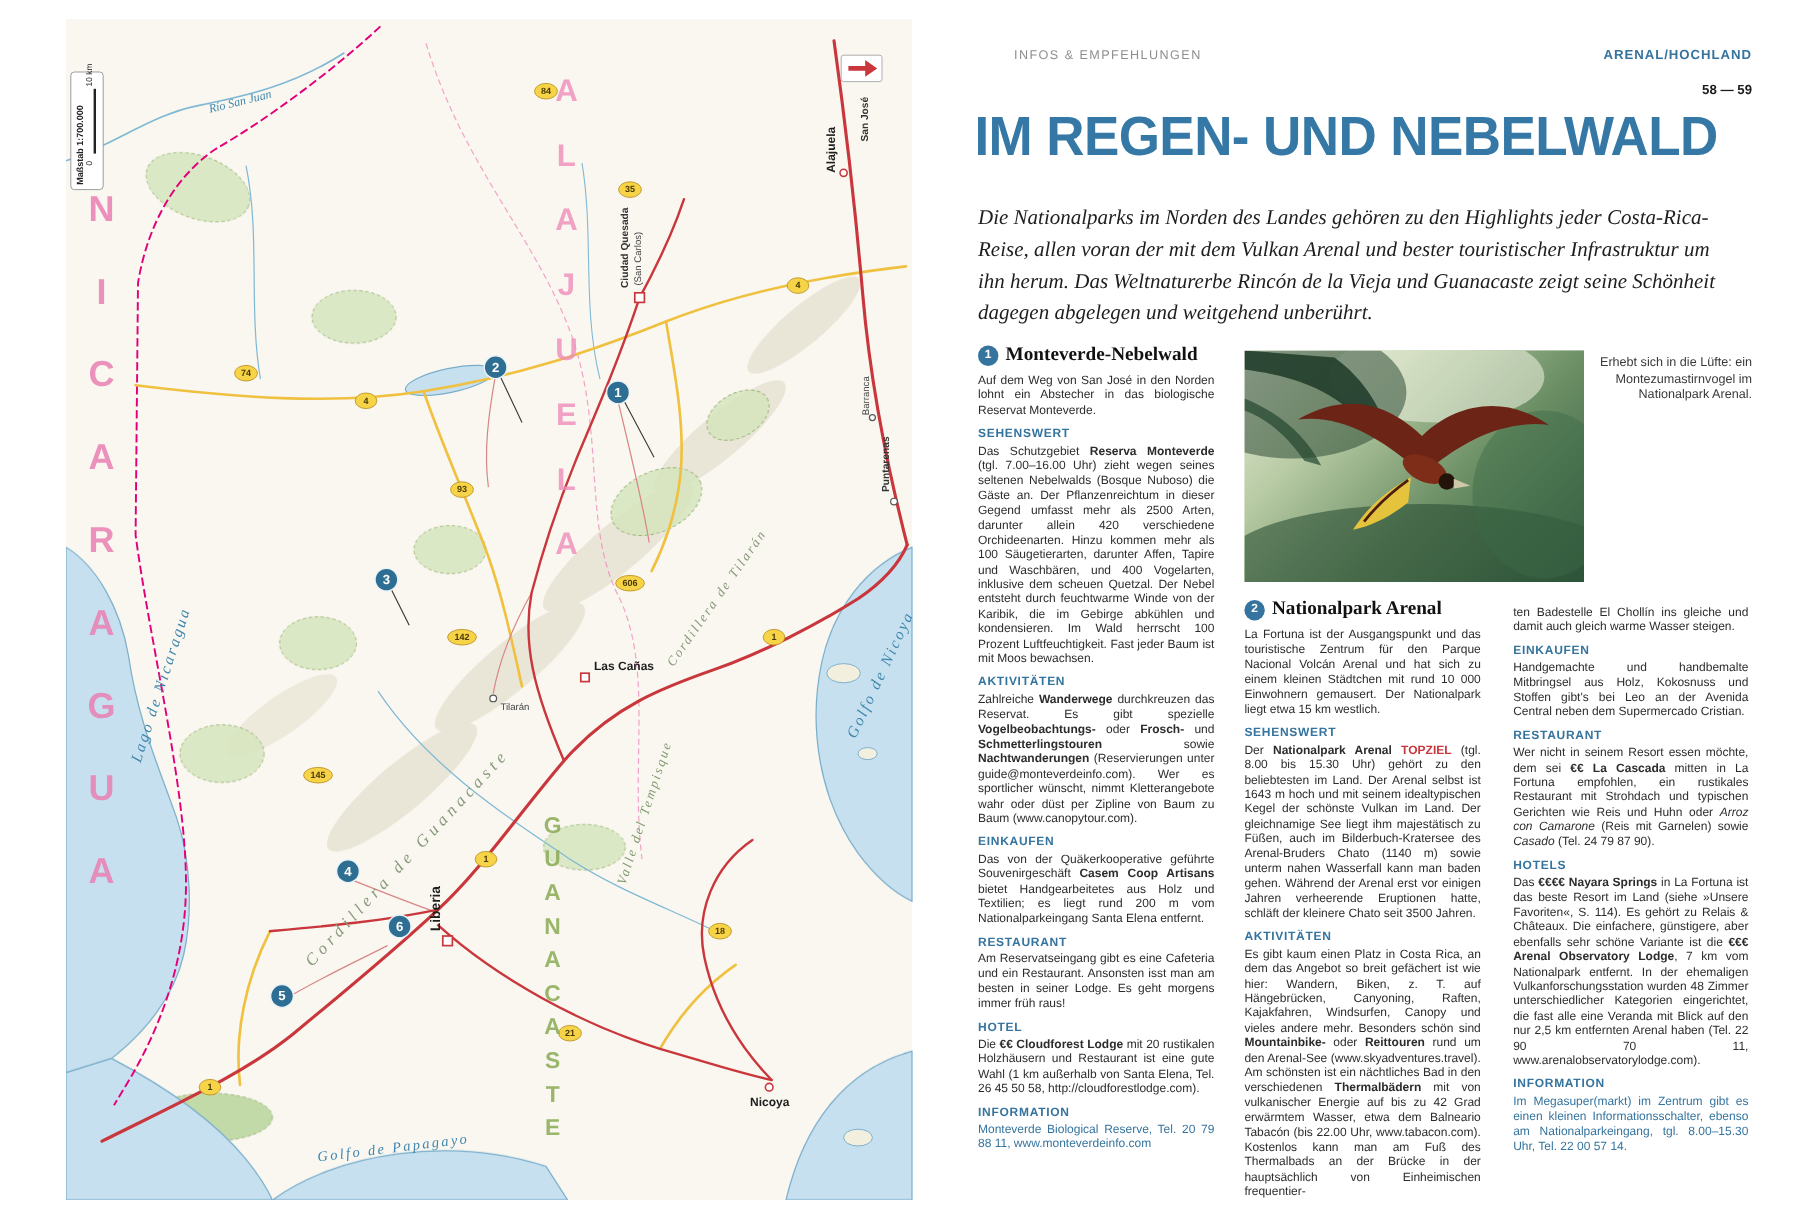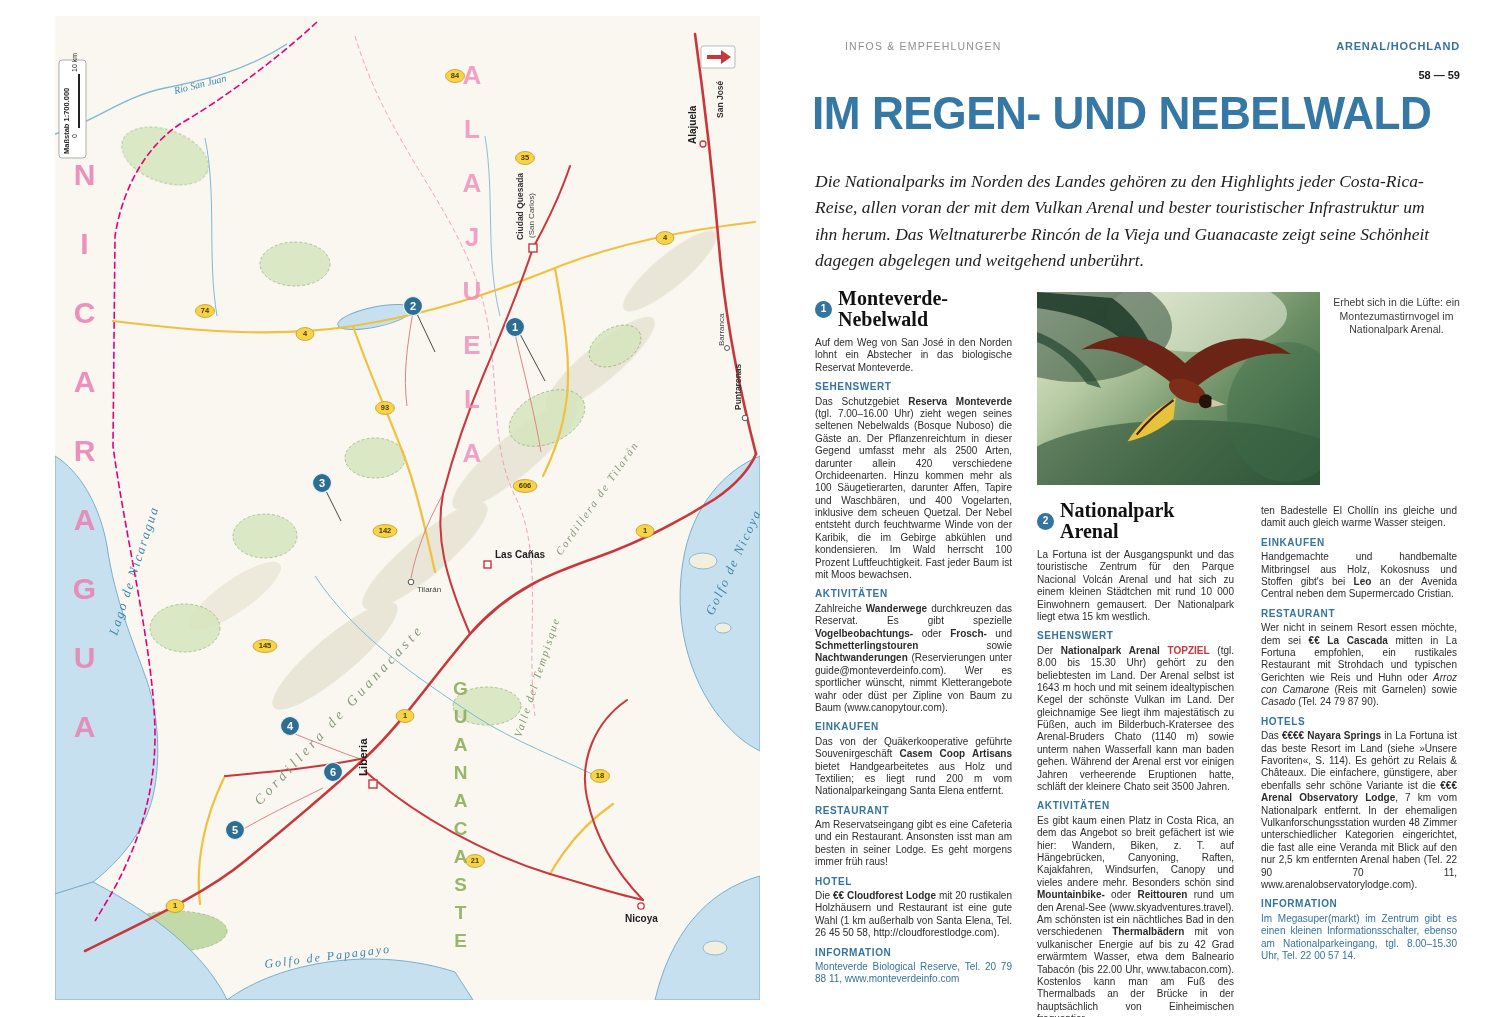--- a/index.html
+++ b/index.html
@@ -37,30 +37,30 @@
          font-style:italic;font-size:17.5px;line-height:1.5;color:#1e1e1e}
 
   .col{position:absolute;font-size:10px;line-height:1.24;text-align:justify;color:#2c2c2c;
        hyphens:auto;-webkit-hyphens:auto}
   #col1{left:815px;top:288px;width:197px}
   #col2{left:1037px;top:500px;width:197px}
   #col3{left:1261px;top:505px;width:196px}
   .sec-head{display:flex;align-items:center;gap:6px;margin-bottom:7px;text-align:left}
   .num-badge{flex:0 0 auto;width:17px;height:17px;border-radius:50%;background:#35749e;color:#fff;
              font-size:10px;font-weight:700;display:flex;align-items:center;justify-content:center}
-  .sec-title{font-family:"Liberation Serif",serif;font-size:20px;font-weight:700;color:#111;line-height:1.05}
+  .sec-title{font-family:"Liberation Serif",serif;font-size:16px;font-weight:700;color:#111;line-height:1.05}
   .subhead{font-size:10px;font-weight:700;letter-spacing:.6px;color:#35749e;margin:7px 0 2px;text-align:left}
   .body{margin:0}
   .info-text{color:#35749e}
 
   
   #photo{position:absolute;left:1037px;top:292px;width:283px;height:193px;overflow:hidden;
          background:linear-gradient(135deg,#e7edd9 0%,#b8cba4 28%,#6d9066 60%,#2f573d 100%)}
   #photo svg{display:block}
-  #caption{position:absolute;left:1333px;top:296px;width:127px;font-size:10.5px;line-height:1.3;color:#3a3a3a;text-align:center}
+  #caption{position:absolute;left:1333px;top:296px;width:127px;font-size:10.5px;line-height:1.3;color:#3a3a3a;text-align:right}
 </style>
 </head>
 <body>
 
 <div id="stage">
 
   <div id="map">
     <svg viewBox="0 0 705 984" width="705" height="984">
 
       <g opacity="0.55">
@@ -334,21 +334,21 @@
     <p class="body">La Fortuna ist der Ausgangspunkt und das touristische Zentrum für den Parque Nacional Volcán Arenal und hat sich zu einem kleinen Städtchen mit rund 10 000 Einwohnern gemausert. Der Nationalpark liegt etwa 15 km westlich.</p>
     <h3 class="subhead">SEHENSWERT</h3>
     <p class="body"><span>Der </span><span style="font-weight: 700;">Nationalpark Arenal</span><span> </span><span style="font-weight: 700; color: rgb(201, 54, 60);">TOPZIEL</span><span> (tgl. 8.00 bis 15.30 Uhr) gehört zu den beliebtesten im Land. Der Arenal selbst ist 1643 m hoch und mit seinem idealtypischen Kegel der schönste Vulkan im Land. Der gleichnamige See liegt ihm majestätisch zu Füßen, auch im Bilderbuch-Kratersee des Arenal-Bruders Chato (1140 m) sowie unterm nahen Wasserfall kann man baden gehen. Während der Arenal erst vor einigen Jahren verheerende Eruptionen hatte, schläft der kleinere Chato seit 3500 Jahren.</span></p>
     <h3 class="subhead">AKTIVITÄTEN</h3>
     <p class="body"><span>Es gibt kaum einen Platz in Costa Rica, an dem das Angebot so breit gefächert ist wie hier: Wandern, Biken, z. T. auf Hängebrücken, Canyoning, Raften, Kajakfahren, Windsurfen, Canopy und vieles andere mehr. Besonders schön sind </span><span style="font-weight: 700;">Mountainbike-</span><span> oder </span><span style="font-weight: 700;">Reittouren</span><span> rund um den Arenal-See (www.skyadventures.travel). Am schönsten ist ein nächtliches Bad in den verschiedenen </span><span style="font-weight: 700;">Thermalbädern</span><span> mit von vulkanischer Energie auf bis zu 42 Grad erwärmtem Wasser, etwa dem Balneario Tabacón (bis 22.00 Uhr, www.tabacon.com). Kostenlos kann man am Fuß des Thermalbads an der Brücke in der hauptsächlich von Einheimischen frequentier-</span></p>
   </div>
 
   <div class="col" id="col3">
     <p class="body">ten Badestelle El Chollín ins gleiche und damit auch gleich warme Wasser steigen.</p>
     <h3 class="subhead">EINKAUFEN</h3>
-    <p class="body"><span>Handgemachte und handbemalte Mitbringsel aus Holz, Kokosnuss und Stoffen gibt's bei </span><span style="font-weight: 700;">Leo</span><span> an der Avenida Central neben dem Supermercado Cristian.</span></p>
+    <p class="body"><span>Handgemachte und handbemalte Mitbringsel aus Holz, Kokosnuss und Stoffen gibt's bei </span><span style="font-weight: 400;">Leo</span><span> an der Avenida Central neben dem Supermercado Cristian.</span></p>
     <h3 class="subhead">RESTAURANT</h3>
     <p class="body"><span>Wer nicht in seinem Resort essen möchte, dem sei </span><span style="font-weight: 700;">€€ La Cascada</span><span> mitten in La Fortuna empfohlen, ein rustikales Restaurant mit Strohdach und typischen Gerichten wie Reis und Huhn oder </span><span style="font-style: italic;">Arroz con Camarone</span><span> (Reis mit Garnelen) sowie </span><span style="font-style: italic;">Casado</span><span> (Tel. 24 79 87 90).</span></p>
     <h3 class="subhead">HOTELS</h3>
     <p class="body"><span>Das </span><span style="font-weight: 700;">€€€€ Nayara Springs</span><span> in La Fortuna ist das beste Resort im Land (siehe »Unsere Favoriten«, S. 114). Es gehört zu Relais &amp; Châteaux. Die einfachere, günstigere, aber ebenfalls sehr schöne Variante ist die </span><span style="font-weight: 700;">€€€ Arenal Observatory Lodge</span><span>, 7 km vom Nationalpark entfernt. In der ehemaligen Vulkanforschungsstation wurden 48 Zimmer unterschiedlicher Kategorien eingerichtet, die fast alle eine Veranda mit Blick auf den nur 2,5 km entfernten Arenal haben (Tel. 22 90 70 11, www.arenalobservatorylodge.com).</span></p>
     <h3 class="subhead">INFORMATION</h3>
     <p class="body info-text"><span>Im Megasuper(markt) im Zentrum gibt es einen kleinen Informationsschalter, ebenso am Nationalparkeingang, tgl. 8.00–15.30 Uhr, Tel. 22 00 57 14.</span></p>
   </div>
 
 </div>
 

